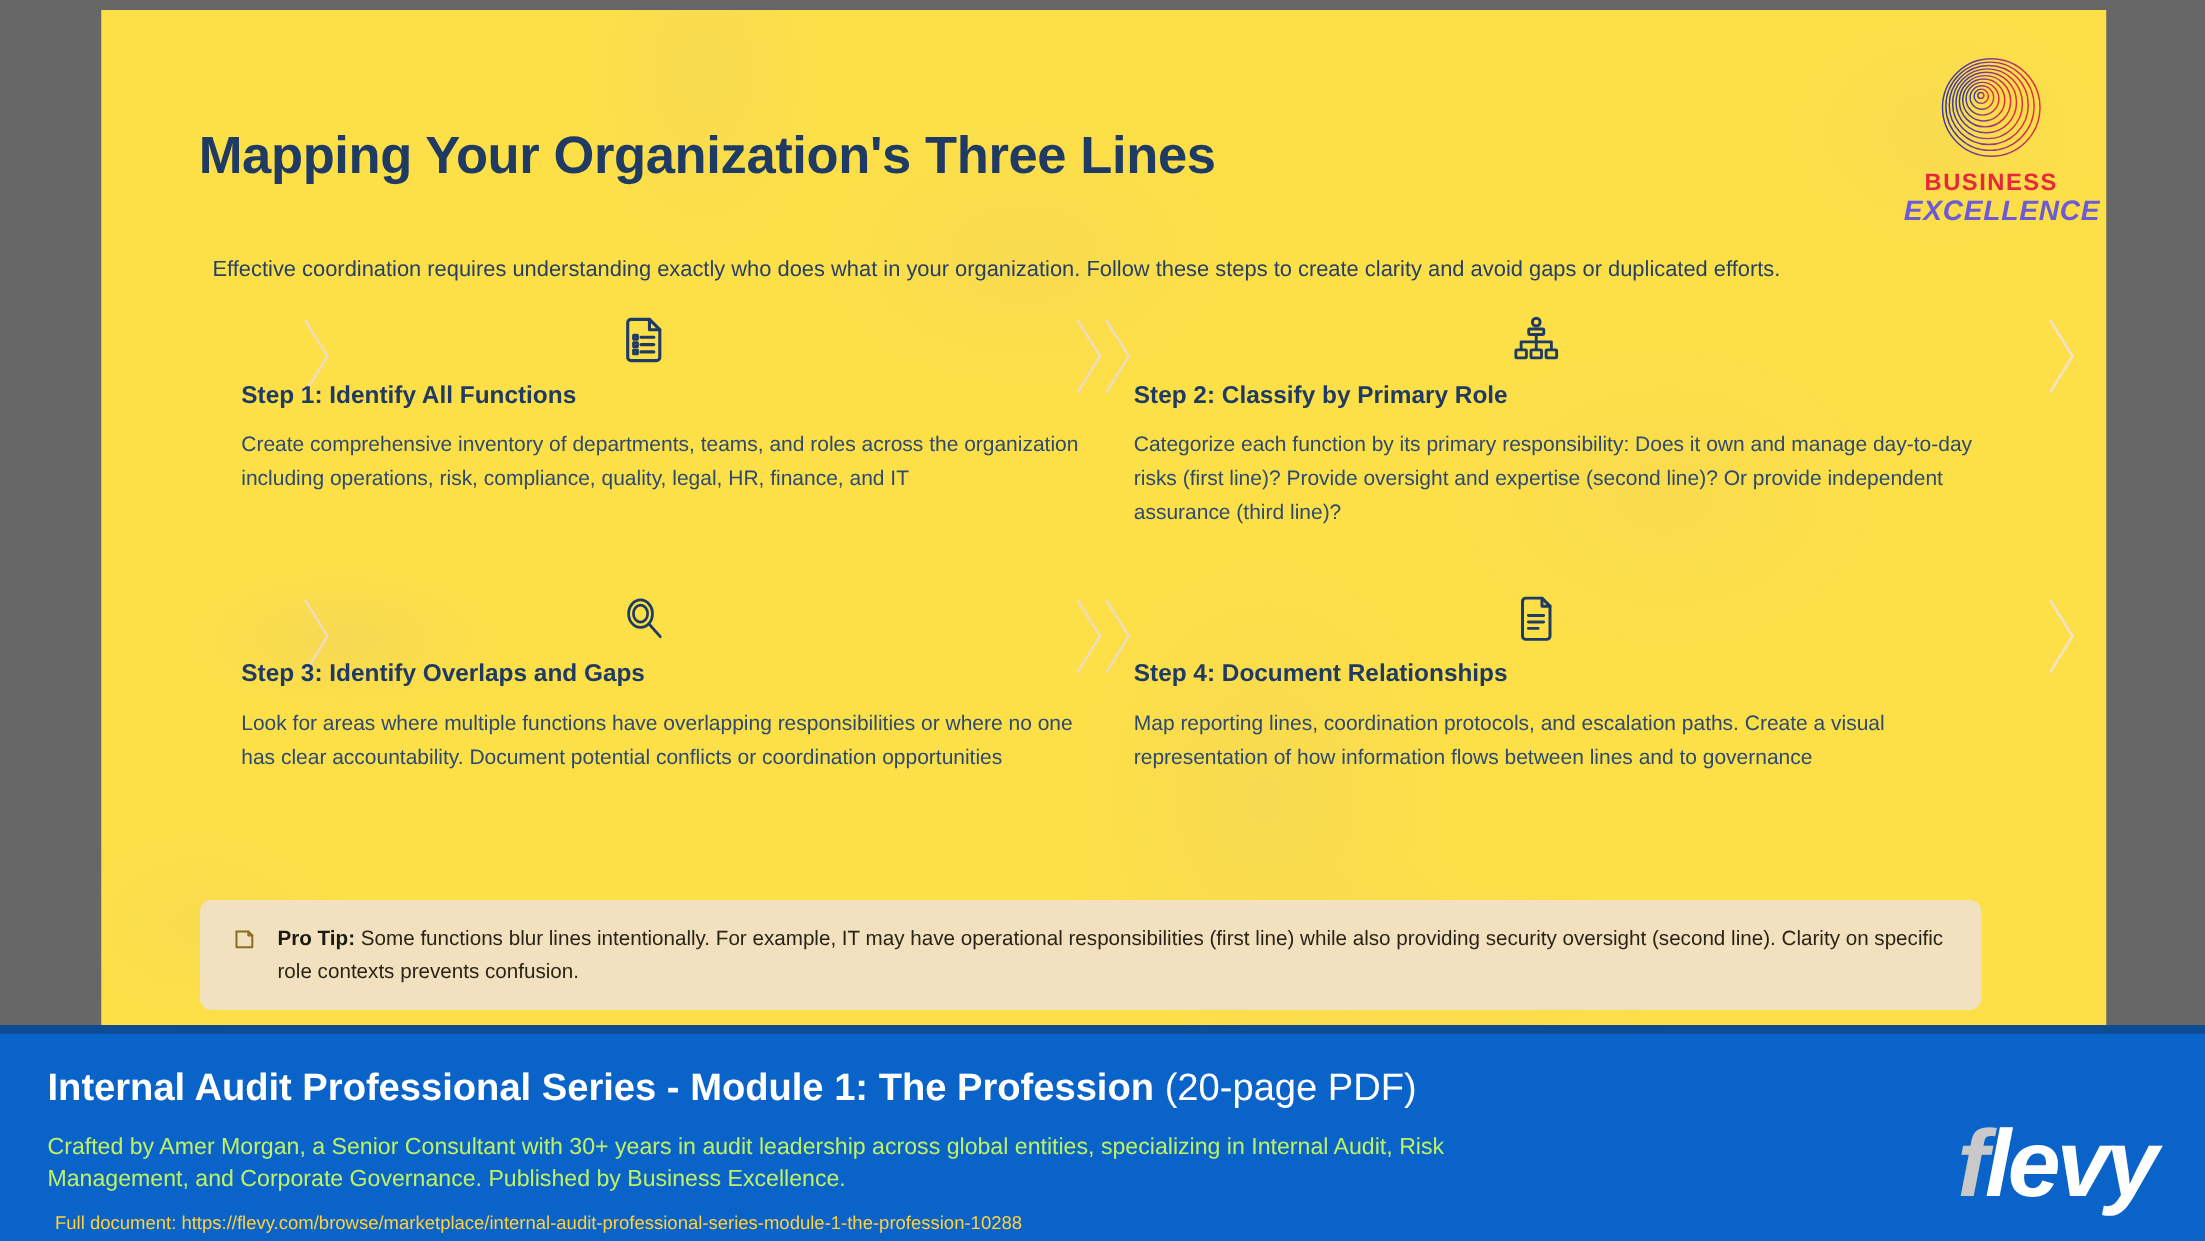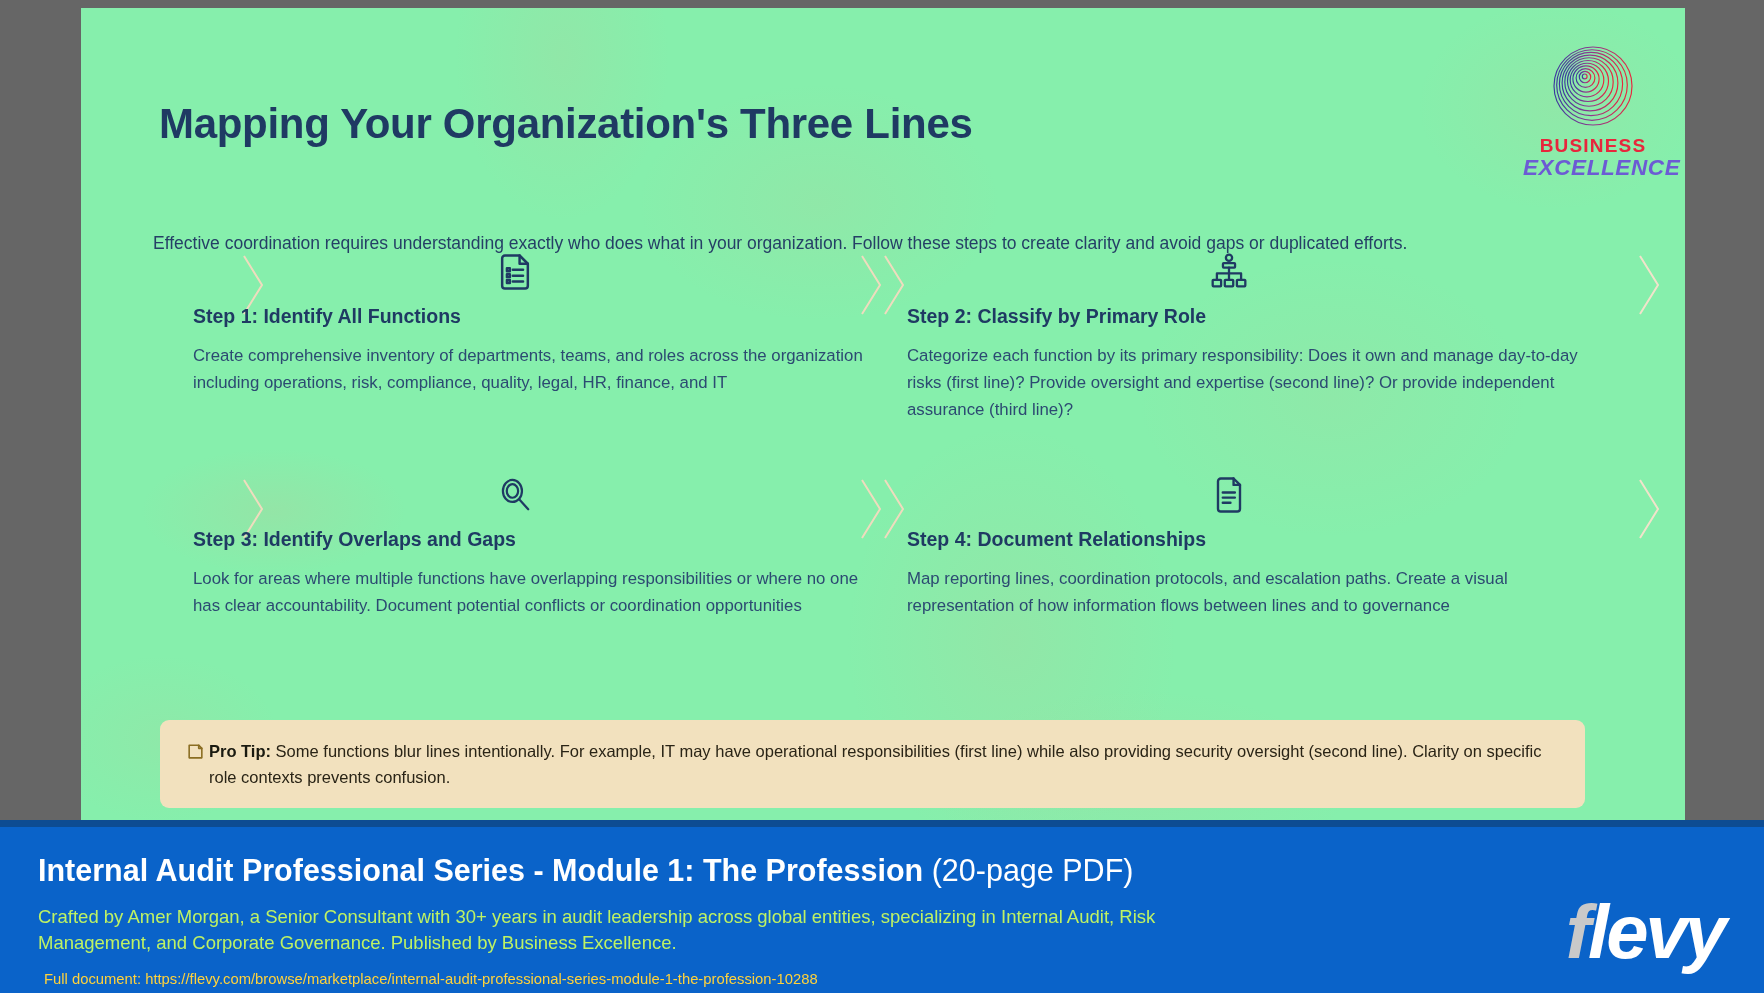--- a/index.html
+++ b/index.html
@@ -16,21 +16,21 @@
     position: relative;
   }
 
   
   #slide {
     position: absolute;
     left: 81px;
     top: 8px;
     width: 1604px;
     height: 812px;
-    background: #86efac;
+    background: #fde047;
     overflow: hidden;
   }
 
   
   #slide .texture {
     position: absolute;
     inset: 0;
     pointer-events: none;
     background:
       radial-gradient(ellipse 190px 90px at 12% 62%, rgba(214,180,140,0.17) 0%, rgba(214,180,140,0) 70%),
@@ -50,26 +50,25 @@
     top: 92px;
     font-size: 42px;
     font-weight: bold;
     color: #1F3A63;
     letter-spacing: -0.3px;
     white-space: nowrap;
   }
 
   .slide-subtitle {
     position: absolute;
-    left: 72px;
+    left: 89px;
     top: 197px;
     font-size: 17.5px;
     color: #253f66;
     white-space: nowrap;
-    margin-top: 28px;
   }
 
   
   #logo {
     position: absolute;
     right: 22px;
     top: 36px;
     width: 140px;
     text-align: center;
   }
@@ -153,21 +152,21 @@
   #protip {
     position: absolute;
     left: 79px;
     top: 712px;
     width: 1425px;
     min-height: 88px;
     background: #F2E1BE;
     border-radius: 9px;
     padding: 18px 26px 18px 26px;
     display: flex;
-    gap: 4px;
+    gap: 17px;
     align-items: flex-start;
   }
   #protip .tip-icon {
     flex: 0 0 auto;
     width: 19px; height: 19px;
     margin-top: 4px;
     color: #8a6d22;
   }
   #protip .tip-text {
     font-size: 16.5px;

